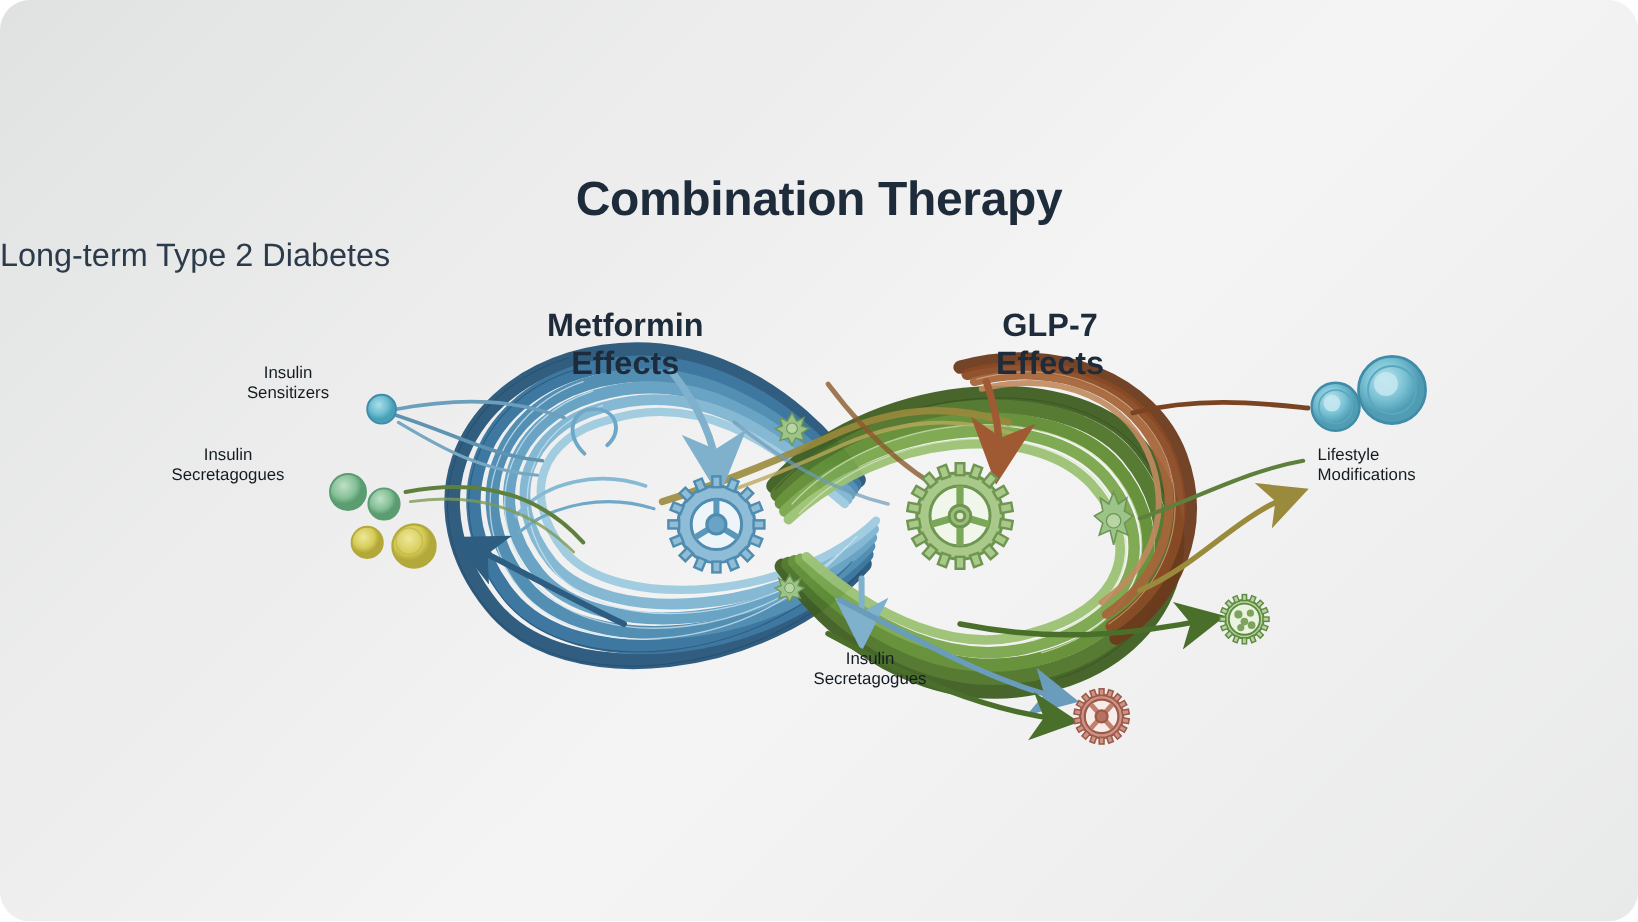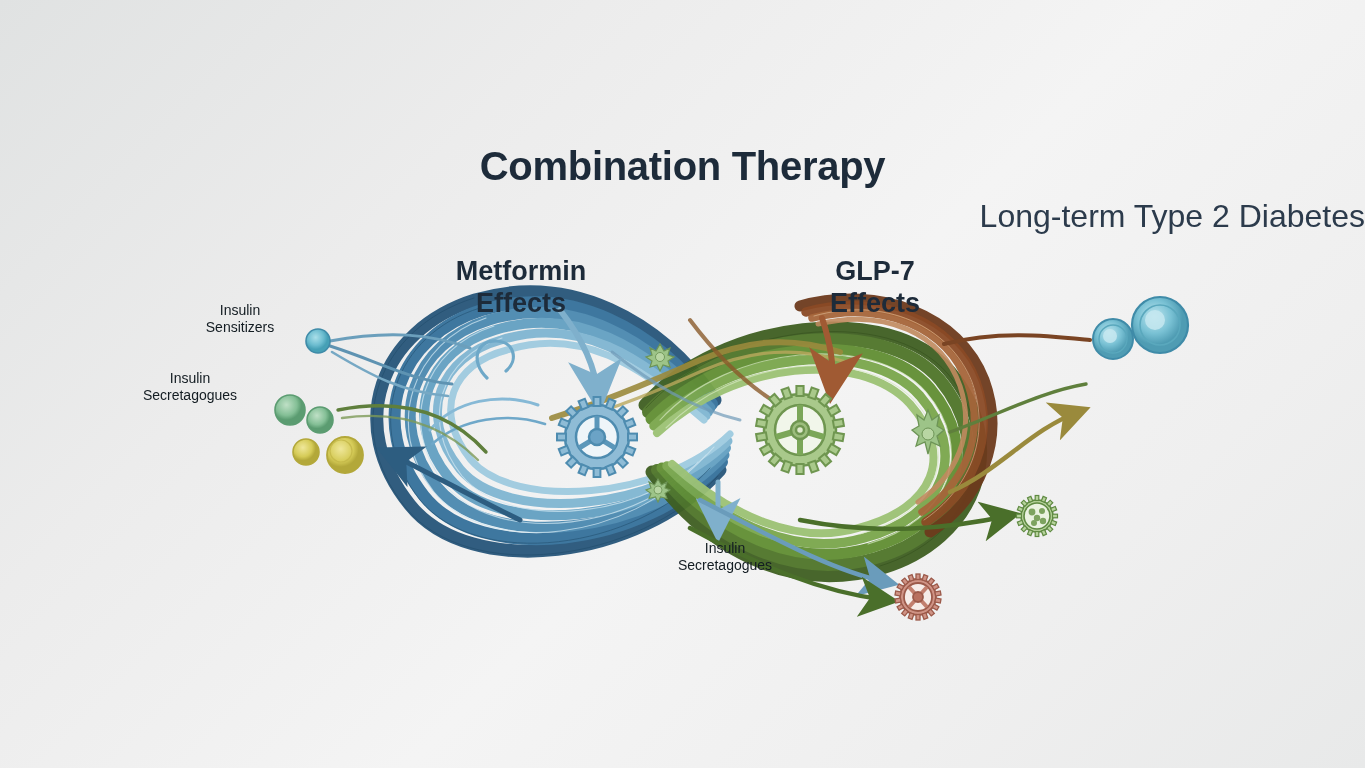--- a/index.html
+++ b/index.html
@@ -8,20 +8,21 @@
     width: 1365px;
     height: 768px;
     overflow: hidden;
     font-family: "Liberation Sans", sans-serif;
   }
   #canvas {
     position: relative;
     width: 1365px;
     height: 768px;
     background: linear-gradient(135deg, #e0e2e2 0%, #ececec 28%, #f4f4f4 55%, #efefef 78%, #e8e9e9 100%);
+    border-radius: 25px;
   }
   #diagram-svg {
     position: absolute;
     left: 0; top: 0;
     width: 1365px;
     height: 768px;
   }
   .txt {
     position: absolute;
     white-space: pre-line;
@@ -32,22 +33,22 @@
     top: 144px;
     text-align: center;
     font-size: 40px;
     font-weight: bold;
     letter-spacing: -0.3px;
     color: #1d2b3a;
   }
   #subtitle {
     left: 0; right: 0;
     top: 198px;
-    text-align: right;
-    font-size: 32px;
+    text-align: left;
+    font-size: 27px;
     font-weight: normal;
     color: #2c3b4c;
   }
   .lobe-label {
     font-size: 27px;
     font-weight: bold;
     line-height: 1.18;
     text-align: center;
     color: #1d2b3a;
   }
@@ -387,14 +388,16 @@
 Effects</div>
   <div class="txt lobe-label" id="label-glp1">GLP-7
 Effects</div>
 
   <div class="txt node-label" id="label-insulin-sensitizers">Insulin
 Sensitizers</div>
   <div class="txt node-label" id="label-insulin-secretagogues-left">Insulin
 Secretagogues</div>
   <div class="txt node-label" id="label-insulin-secretagogues-center">Insulin
 Secretagogues</div>
+  <div class="txt node-label" id="label-lifestyle">Lifestyle
+Modifications</div>
 
 </div>
 
 </body></html>

